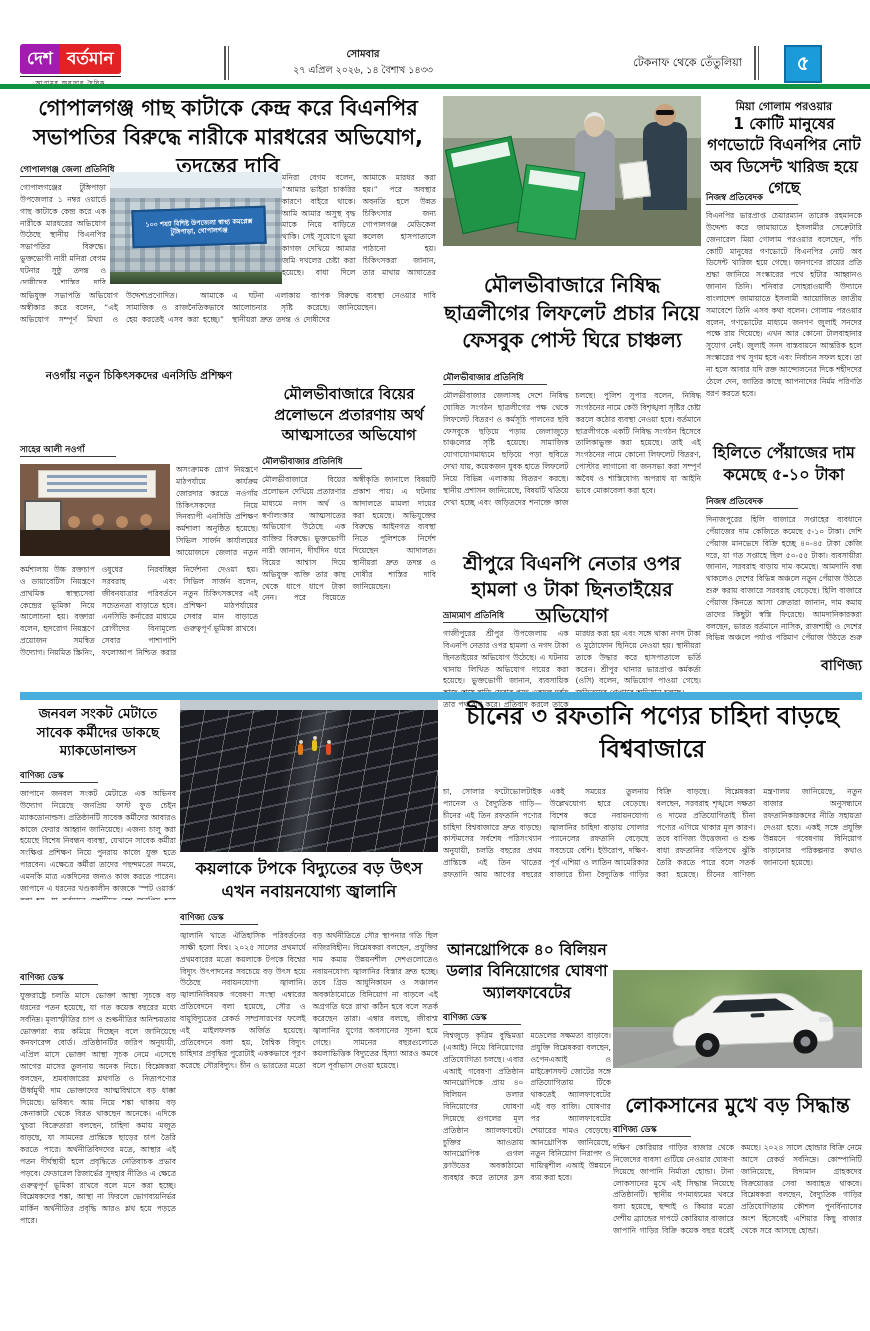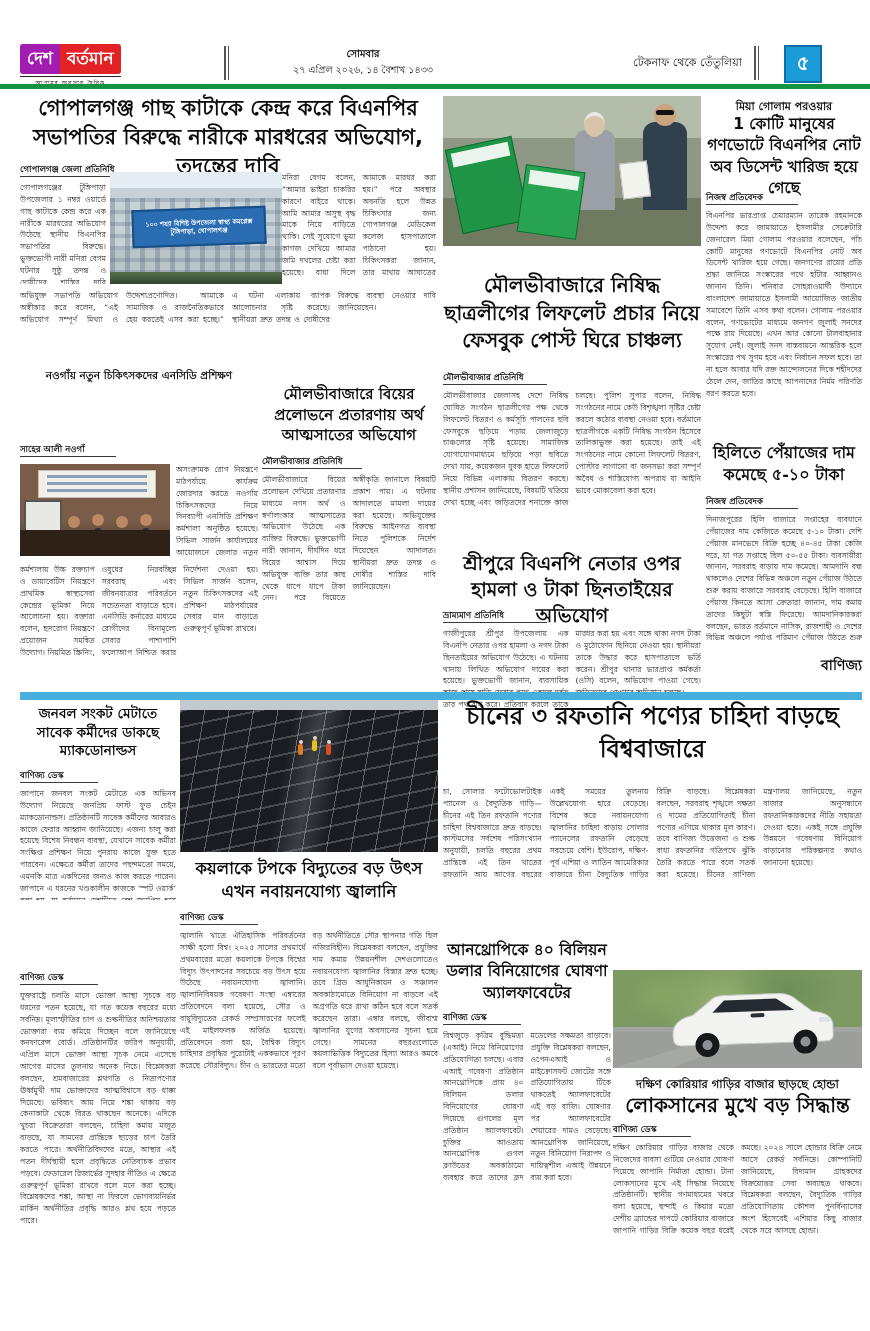--- a/index.html
+++ b/index.html
@@ -207,19 +207,18 @@
           <path d="M100,42 L112,30 L164,30 L182,42 Z" fill="#232a30"></path>
           <circle cx="94" cy="74" r="12" fill="#17181a"></circle>
             <circle cx="94" cy="74" r="5" fill="#8d9094"></circle>
           <circle cx="192" cy="74" r="12" fill="#17181a"></circle>
             <circle cx="192" cy="74" r="5" fill="#8d9094"></circle>
           <rect x="206" y="50" width="12" height="5" rx="2" fill="#dfe3e6"></rect>
           <rect x="138" y="44" width="14" height="4" rx="2" fill="#2a2f33"></rect>
         </g>
       </svg>
     </div>
-    <div class="kicker abs" style="left:170px;top:376px;width:249px;font-size:11.5px;">দক্ষিণ কোরিয়ার গাড়ির বাজার ছাড়ছে হোন্ডা</div>
     <div class="hl abs" style="left:170px;top:392px;width:249px;font-size:20px;">লোকসানের মুখে বড় সিদ্ধান্ত</div>
     <div class="abs byline" style="left:170px;top:424px;width:78px;">বাণিজ্য ডেস্ক</div>
     <div class="abs bt cols2" style="left:170px;top:442px;width:249px;height:178px;">দক্ষিণ কোরিয়ার গাড়ির বাজার থেকে নিজেদের ব্যবসা গুটিয়ে নেওয়ার ঘোষণা দিয়েছে জাপানি নির্মাতা হোন্ডা। টানা লোকসানের মুখে এই সিদ্ধান্ত নিয়েছে প্রতিষ্ঠানটি। স্থানীয় গণমাধ্যমের খবরে বলা হয়েছে, হুন্দাই ও কিয়ার মতো দেশীয় ব্র্যান্ডের দাপটে কোরিয়ার বাজারে জাপানি গাড়ির বিক্রি কয়েক বছর ধরেই কমছে। ২০২৪ সালে হোন্ডার বিক্রি নেমে আসে রেকর্ড সর্বনিম্নে। কোম্পানিটি জানিয়েছে, বিদ্যমান গ্রাহকদের বিক্রয়োত্তর সেবা অব্যাহত থাকবে। বিশ্লেষকরা বলছেন, বৈদ্যুতিক গাড়ির প্রতিযোগিতায় কৌশল পুনর্বিন্যাসের অংশ হিসেবেই এশিয়ার কিছু বাজার থেকে সরে আসছে হোন্ডা।</div>
   </div>
 
 </div>
 
 </body></html>

